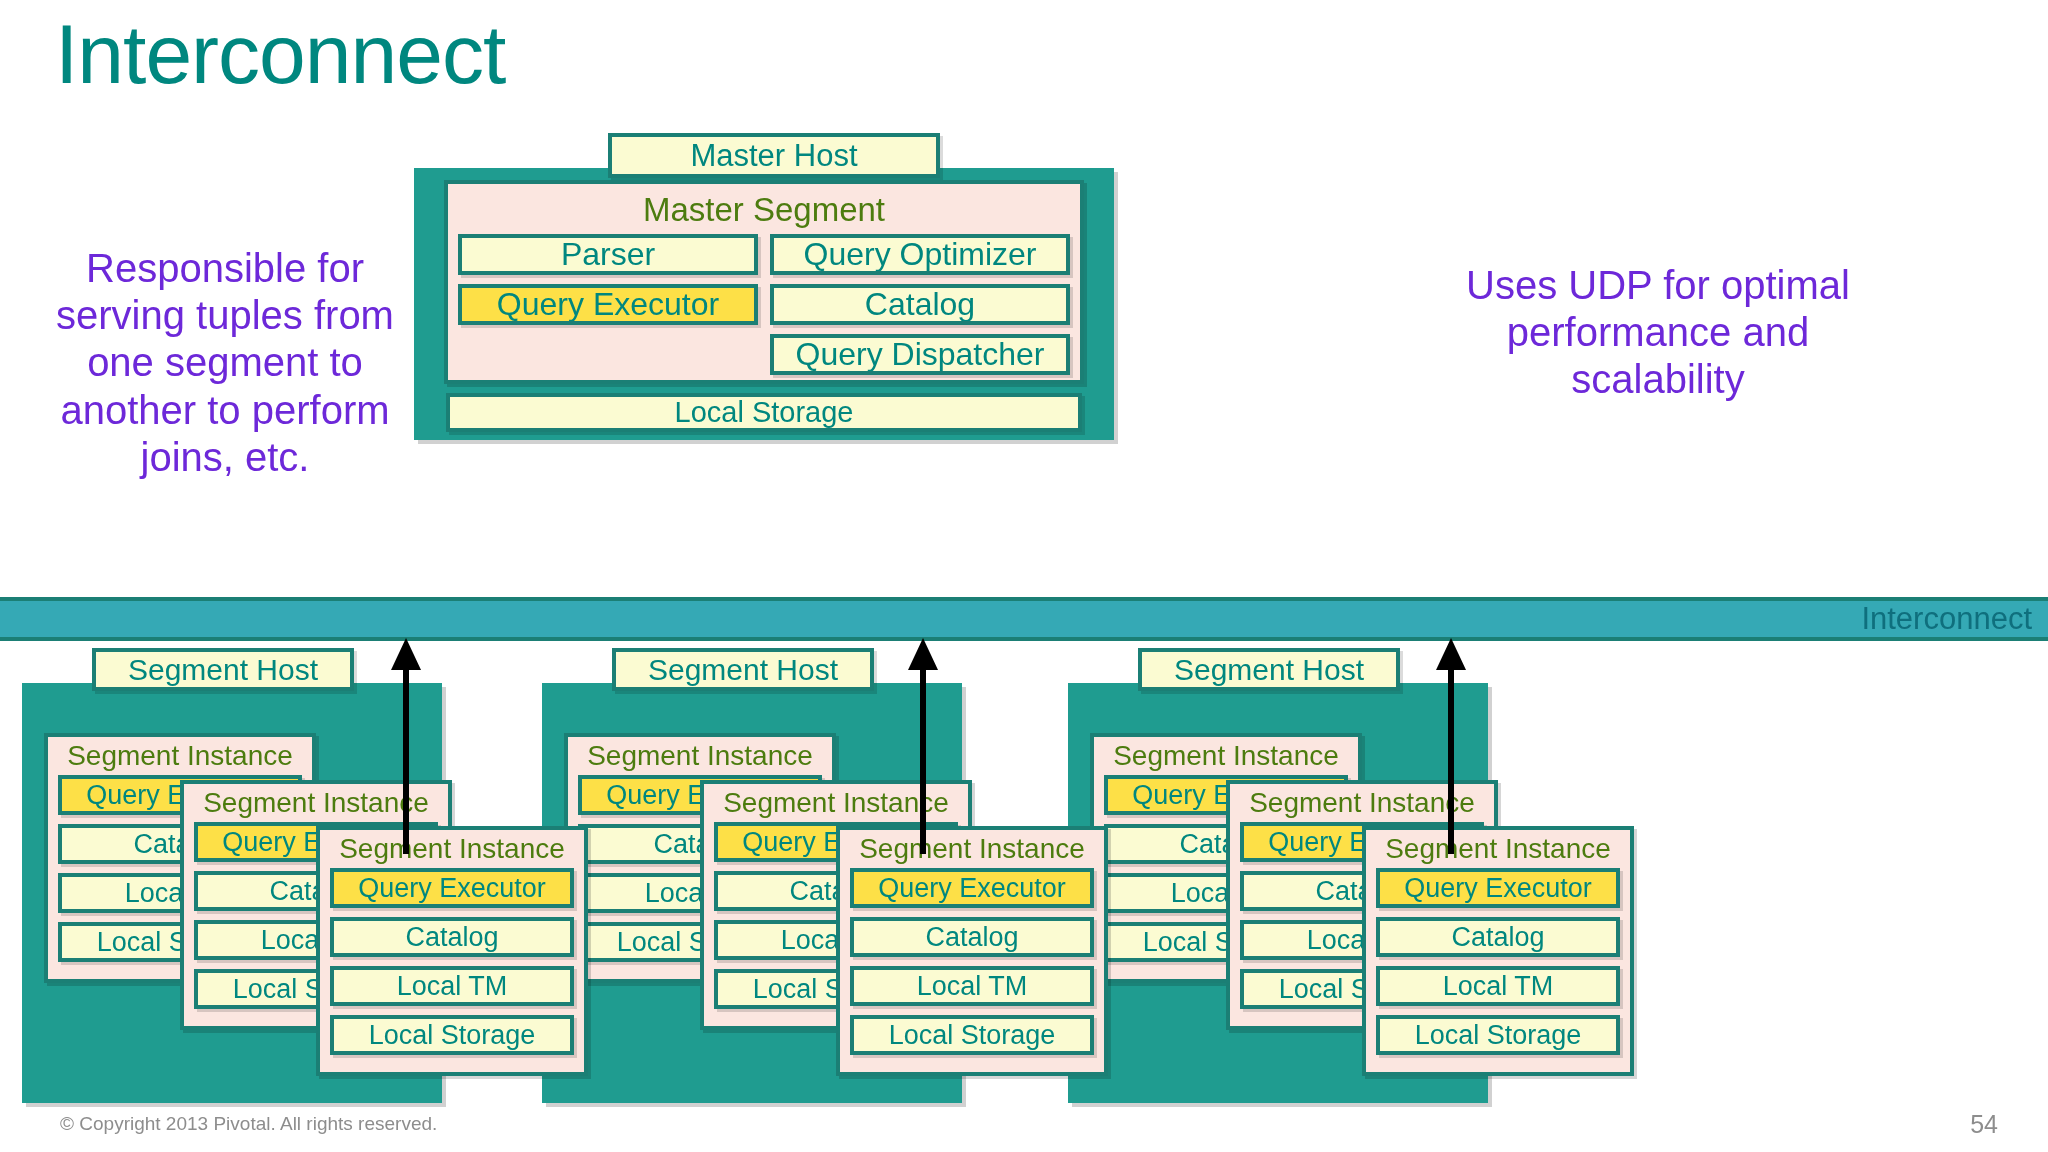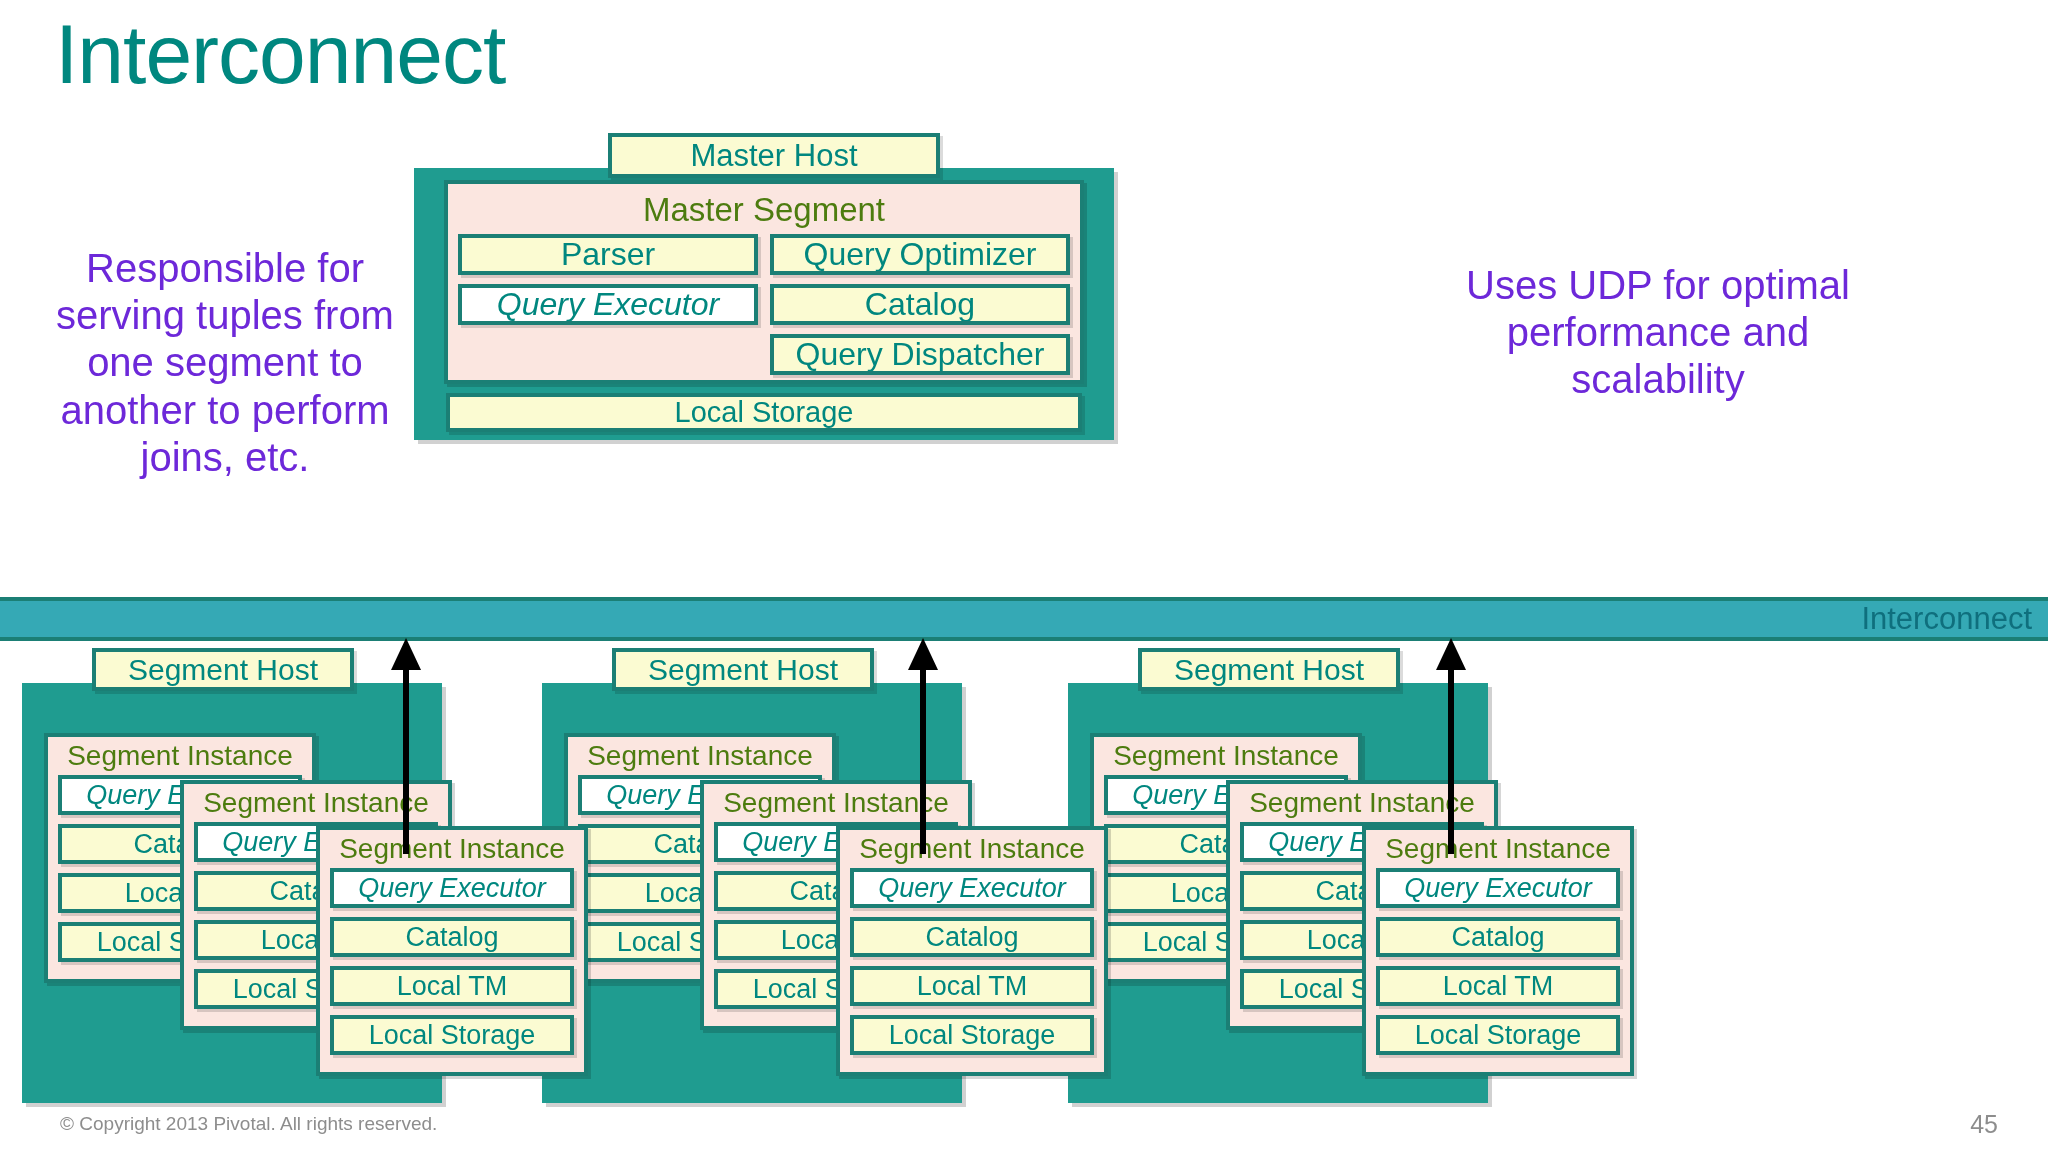--- a/index.html
+++ b/index.html
@@ -51,21 +51,21 @@
   .chip{
     position:absolute;
     background:#fbfbd2;
     border:4px solid #1b7f75;
     box-sizing:border-box;
     color:#00877f;
     display:flex;align-items:center;justify-content:center;
     white-space:nowrap; overflow:hidden;
     box-shadow:3px 3px 0 rgba(0,0,0,0.14);
   }
-  .chip.hl{ background:#ffffff;font-style:italic; }
+  .chip.hl{ background:#fde047; }
   .chip.flow{ position:relative; width:100%; margin:0 0 9px 0; }
 
   
   #master-host-box{ left:414px; top:168px; width:700px; height:272px; }
   #master-host-label{
     left:608px; top:133px; width:332px; height:45px;
     font-size:31px;
   }
   #master-segment-box{
     left:444px; top:180px; width:640px; height:204px;
@@ -252,15 +252,15 @@
   <svg class="arrow" style="left:900px;top:636px;" width="46" height="220" viewBox="0 0 46 220">
     <line x1="23" y1="218" x2="23" y2="22" stroke="#000" stroke-width="6"></line>
     <polygon points="23,2 8,34 38,34" fill="#000"></polygon>
   </svg>
   <svg class="arrow" style="left:1428px;top:636px;" width="46" height="220" viewBox="0 0 46 220">
     <line x1="23" y1="218" x2="23" y2="22" stroke="#000" stroke-width="6"></line>
     <polygon points="23,2 8,34 38,34" fill="#000"></polygon>
   </svg>
 
   <div id="footer-copyright">© Copyright 2013 Pivotal. All rights reserved.</div>
-  <div id="footer-pagenum">45</div>
+  <div id="footer-pagenum">54</div>
 
 </div>
 
 </body></html>

